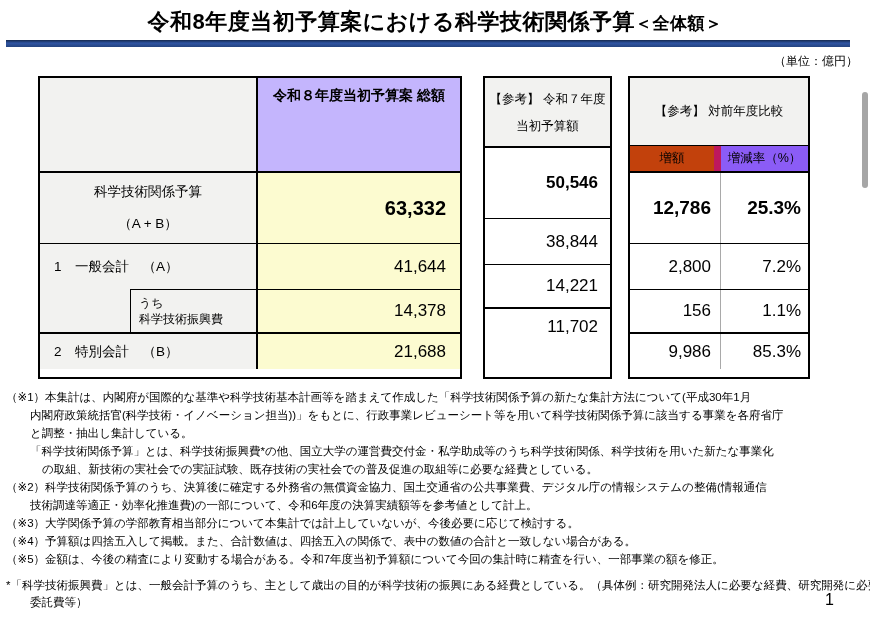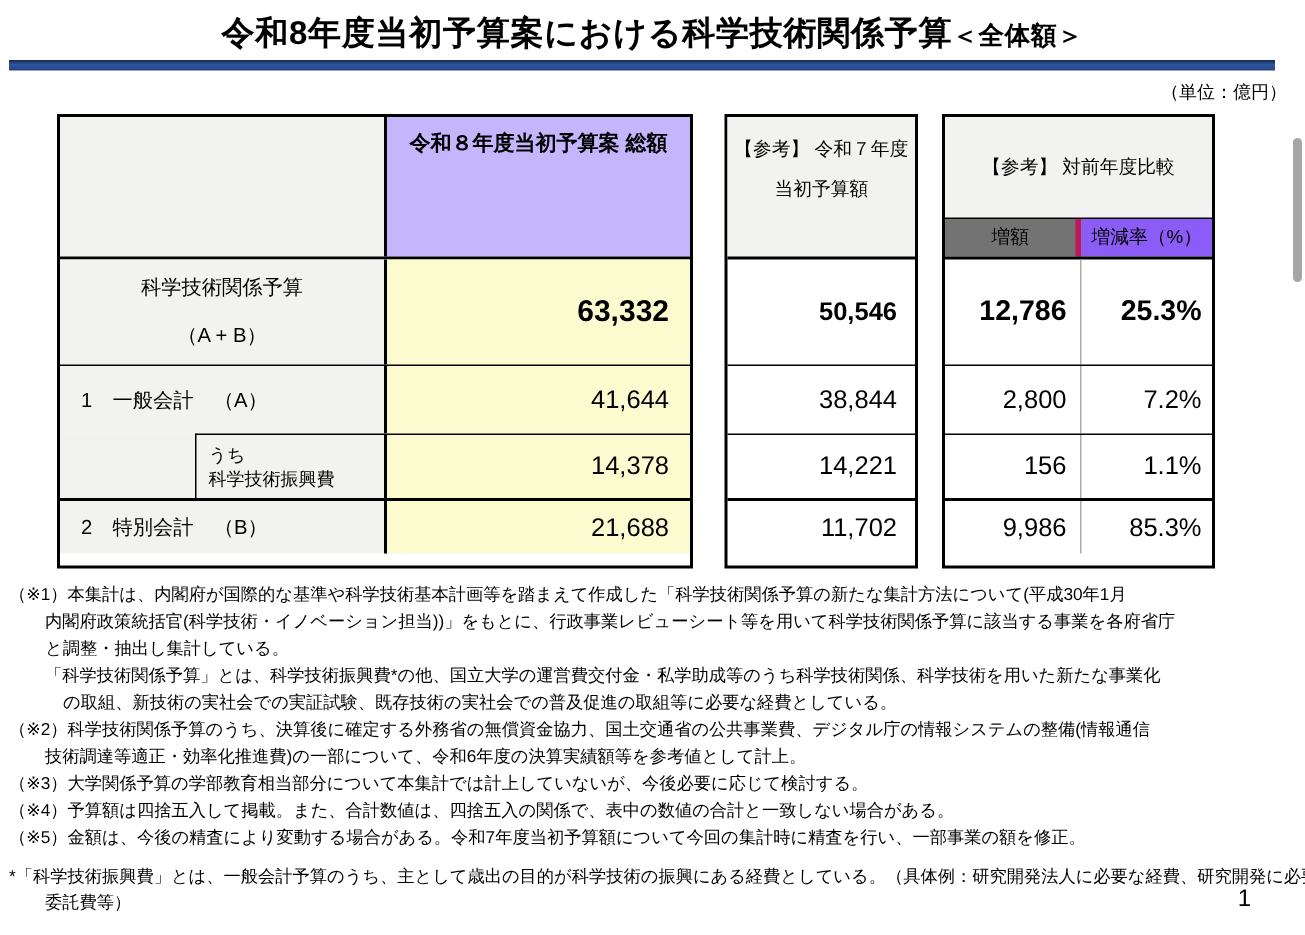--- a/index.html
+++ b/index.html
@@ -37,31 +37,31 @@
               padding:9px 0 0 0;font-weight:bold;font-size:14px}
   .big{font-size:20px;font-weight:bold}
   .subwrap{position:relative}
   .subcell{position:absolute;left:90px;top:0;right:0;bottom:0;box-sizing:border-box;
            border-left:1px solid #000;border-top:1px solid #000;background:#f2f2f0;
            display:flex;flex-direction:column;justify-content:center;
            padding-left:8px;font-size:12px;line-height:16px}
 
   
   #mid-tbl{left:483px;top:76px;width:129px;height:303px}
-  .mid-head{height:93px;background:#f2f2f0;display:flex;flex-direction:column;
+  .mid-head{height:68px;background:#f2f2f0;display:flex;flex-direction:column;
             align-items:center;padding-top:13px;gap:10px;font-size:12.5px;box-sizing:border-box}
   .mid-val{display:flex;align-items:center;justify-content:flex-end;
            padding-right:12px;font-size:17px;box-sizing:border-box}
 
   
   #cmp-tbl{left:628px;top:76px;width:182px;height:303px}
   .c-top{height:67px;background:#f2f2f0;display:flex;align-items:center;
          justify-content:center;font-size:12.5px;box-sizing:border-box}
   .c-sub{height:26px;border-top:1px solid #000;display:flex;box-sizing:border-box}
-  .c-sub-l{width:91px;border-right:4px solid #be185d;background:#737373;
+  .c-sub-l{width:91px;border-right:7px solid #be185d;background:#c2410c;
            display:flex;align-items:center;justify-content:center;font-size:12.5px;box-sizing:border-box}
   .c-sub-r{flex:1;background:#8b5cf6;display:flex;align-items:center;
            justify-content:center;font-size:12.5px}
   .c-l{width:91px;border-right:1px solid #a9a9a9;display:flex;align-items:center;
        justify-content:flex-end;padding-right:9px;font-size:17px;box-sizing:border-box}
   .c-r{flex:1;display:flex;align-items:center;justify-content:flex-end;
        padding-right:7px;font-size:17px}
   .cbig{font-size:19px;font-weight:bold}
 
   

